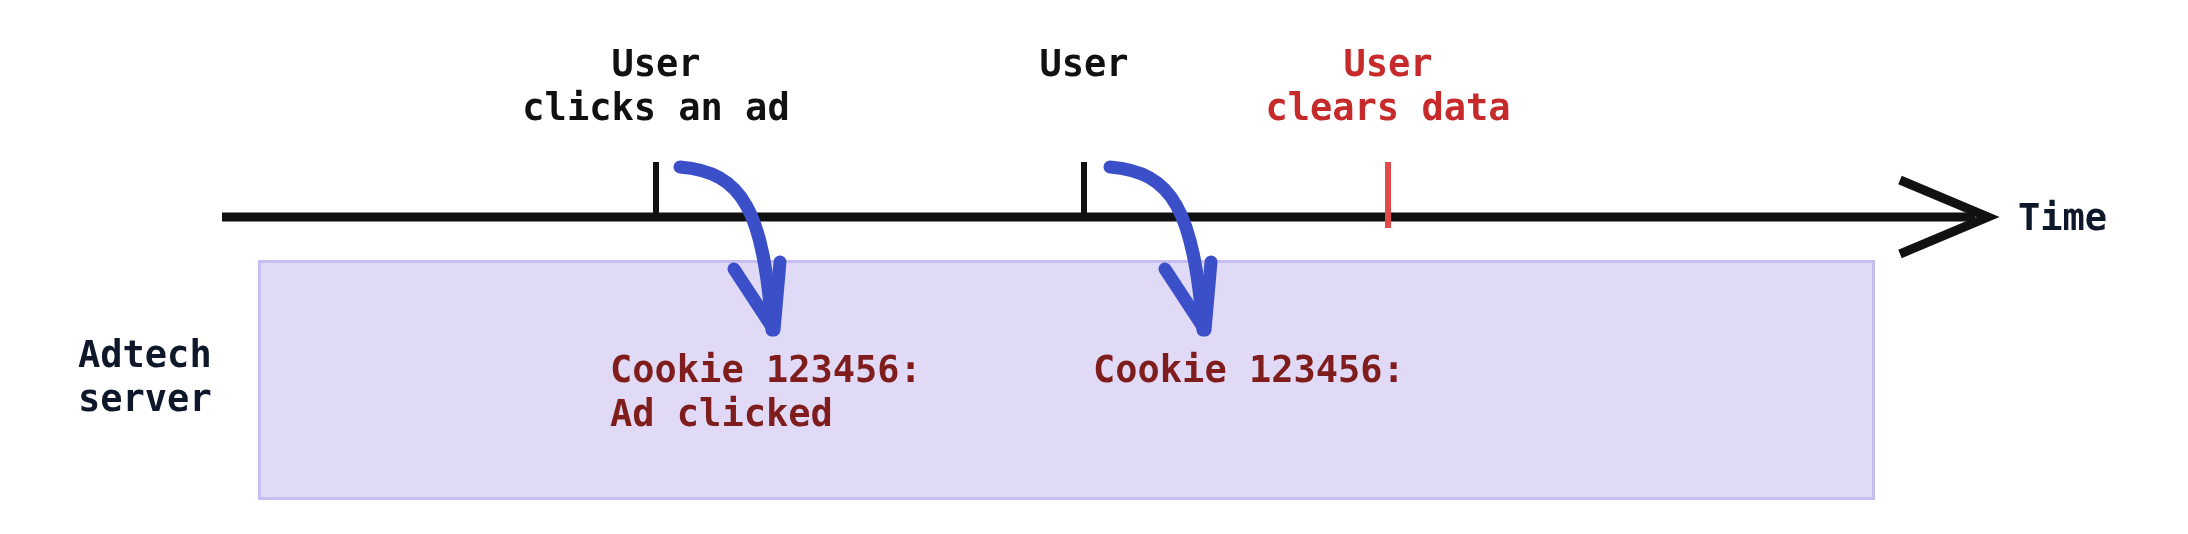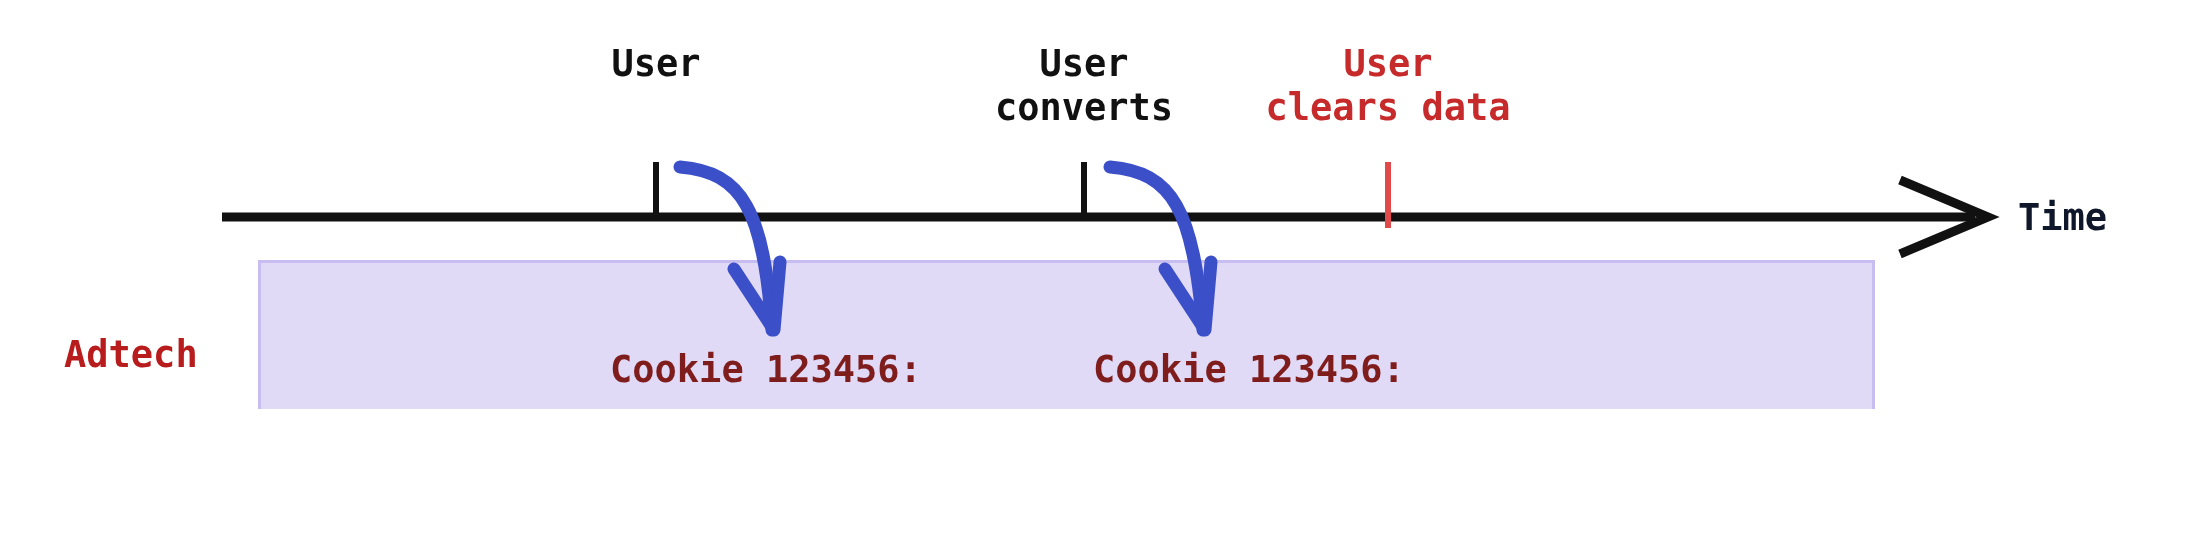--- a/index.html
+++ b/index.html
@@ -6,21 +6,21 @@
     margin: 0;
     padding: 0;
     background: #ffffff;
   }
   body {
     font-family: "DejaVu Sans Mono", "Liberation Mono", monospace;
   }
   #stage {
     position: relative;
     width: 2188px;
-    height: 409px;
+    height: 534px;
     background: #ffffff;
     overflow: hidden;
   }
   #svg-layer {
     position: absolute;
     left: 0;
     top: 0;
     width: 2188px;
     height: 534px;
   }
@@ -39,22 +39,23 @@
   .evt-label.red {
     color: #c62a2a;
   }
   .cookie-label {
     font-size: 37px;
     color: #7f1d1d;
     text-align: left;
   }
   .server-label {
     font-size: 37px;
-    color: #b91c1c;
+    color: #0f172a;
     text-align: left;
+    margin-left: 14px;
   }
   .time-label {
     font-size: 37px;
     color: #0f172a;
   }
   .adtech-box {
     position: absolute;
     background: #e0daf7;
     border: 3px solid #c7bdf0;
     box-sizing: border-box;
@@ -79,27 +80,27 @@
 
     <line x1="1388" y1="162" x2="1388" y2="228" stroke="#e04a4a" stroke-width="6"></line>
 
     <path d="M 680 167 C 742 172, 764 210, 772 330" fill="none" stroke="#3b4fc8" stroke-width="13" stroke-linecap="round"></path>
     <polyline points="734,269 774,330 780,262" fill="none" stroke="#3b4fc8" stroke-width="13" stroke-linecap="round" stroke-linejoin="round"></polyline>
 
     <path d="M 1110 167 C 1172 172, 1194 210, 1203 330" fill="none" stroke="#3b4fc8" stroke-width="13" stroke-linecap="round"></path>
     <polyline points="1165,269 1205,330 1211,262" fill="none" stroke="#3b4fc8" stroke-width="13" stroke-linecap="round" stroke-linejoin="round"></polyline>
   </svg>
 
-  <div class="lbl evt-label" style="left:466px; top:42px; width:380px;"><span>User</span><br></div>
+  <div class="lbl evt-label" style="left:466px; top:42px; width:380px;"><span>User</span><br><span>clicks an ad</span></div>
 
-  <div class="lbl evt-label" style="left:896px; top:42px; width:376px;"><span>User</span><br><span>converts</span></div>
+  <div class="lbl evt-label" style="left:896px; top:42px; width:376px;"><span>User</span><br></div>
 
   <div class="lbl evt-label red" style="left:1200px; top:42px; width:376px;"><span>User</span><br><span>clears data</span></div>
 
   <div class="lbl time-label" style="left:2018px; top:196px;"><span>Time</span></div>
 
-  <div class="lbl server-label" style="left:64px; top:333px; width:190px;"><span>Adtech</span><br></div>
+  <div class="lbl server-label" style="left:64px; top:333px; width:190px;"><span>Adtech</span><br><span>server</span></div>
 
-  <div class="lbl cookie-label" style="left:610px; top:348px; width:420px;"><span>Cookie 123456:</span><br></div>
+  <div class="lbl cookie-label" style="left:610px; top:348px; width:420px;"><span>Cookie 123456:</span><br><span>Ad clicked</span></div>
 
   <div class="lbl cookie-label" style="left:1093px; top:348px; width:420px;"><span>Cookie 123456:</span><br></div>
 
 </div>
 
 </body></html>

